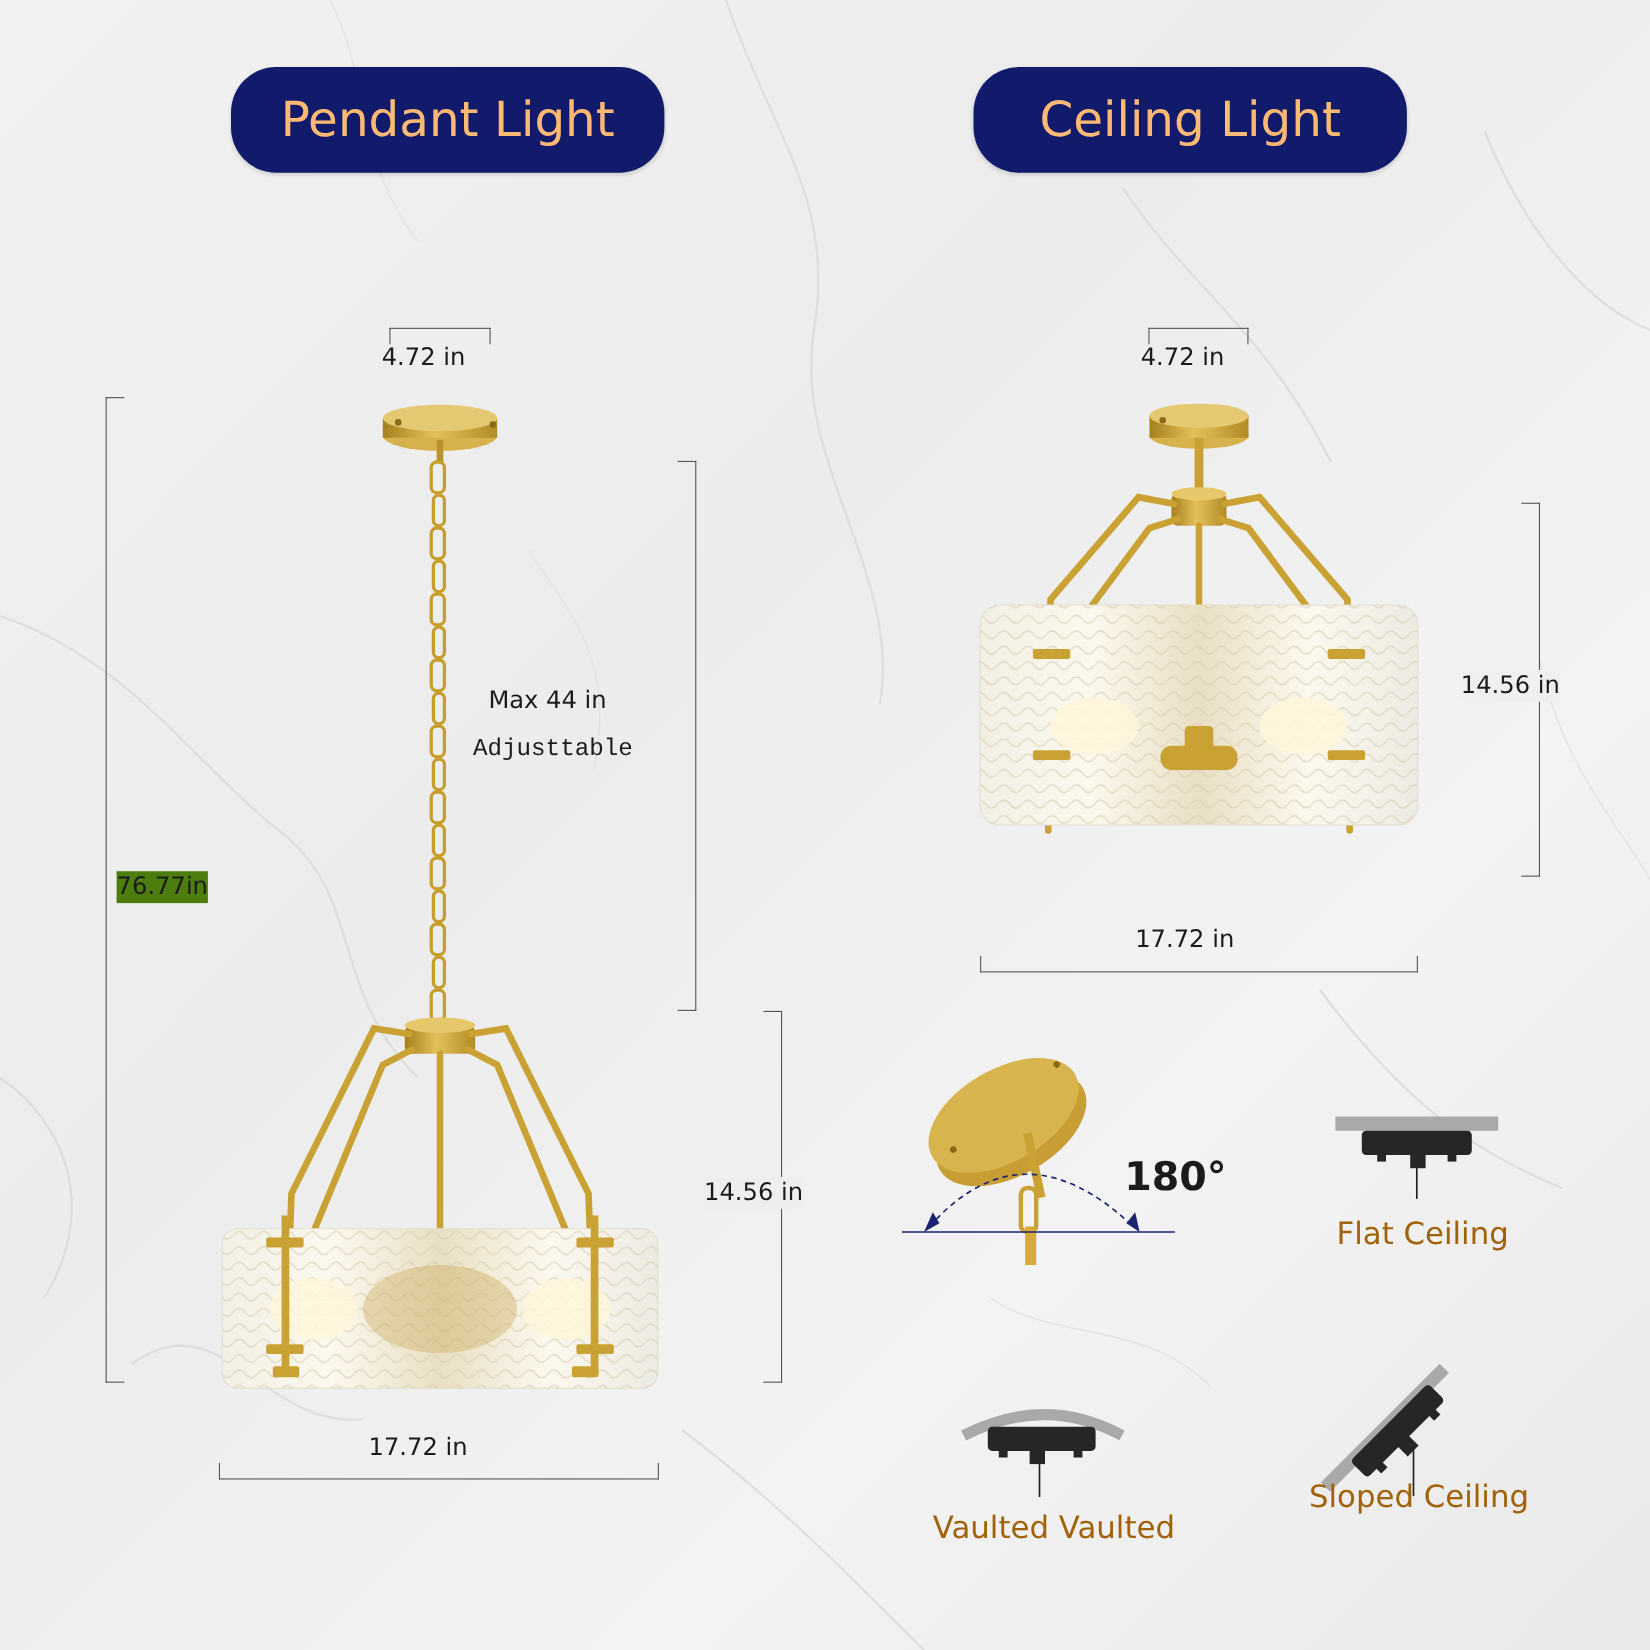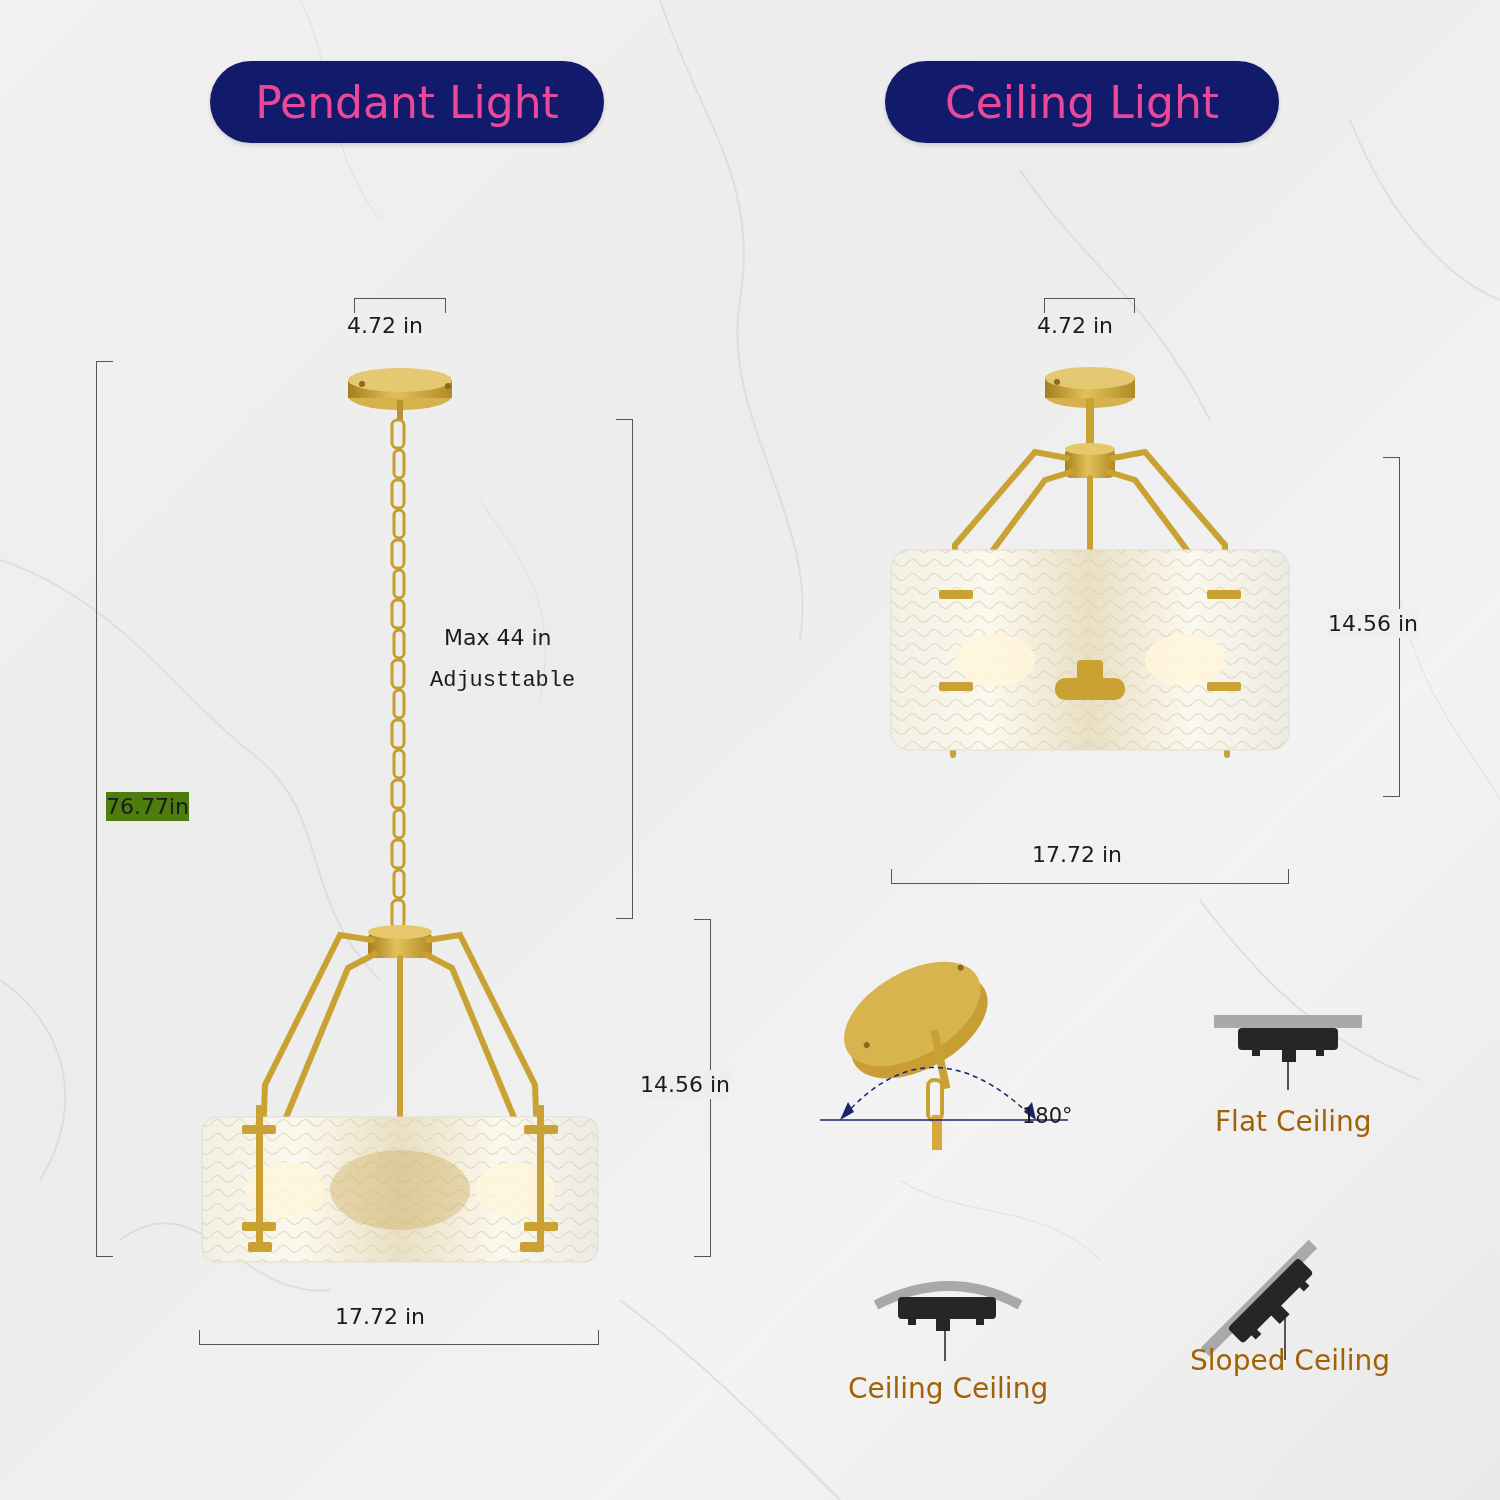--- a/index.html
+++ b/index.html
@@ -3,22 +3,22 @@
 <meta charset="utf-8">
 <style>
   html, body { margin:0; padding:0; }
   body {
     width:1500px; height:1500px; position:relative; overflow:hidden;
     font-family:"DejaVu Sans", sans-serif;
     background: linear-gradient(135deg, #f1f1f1 0%, #ececec 40%, #f3f3f3 70%, #e9e9e9 100%);
   }
   .marble { position:absolute; inset:0; pointer-events:none; }
   .pill {
-    position:absolute; height:82px; border-radius:41px; background:#111a6b;
-    color:#ec4899; font-size:44px; display:flex; align-items:center; justify-content:center;
+    position:absolute; height:96px; border-radius:41px; background:#111a6b;
+    color:#fdba74; font-size:44px; display:flex; align-items:center; justify-content:center;
     box-shadow:0 2px 4px rgba(0,0,0,0.15);
   }
   .label { position:absolute; color:#1b1b1b; font-size:22px; white-space:nowrap; }
   .dim { position:absolute; border-color:#555; border-style:solid; border-width:0; }
   .layer { position:absolute; inset:0; }
   .caption { position:absolute; color:#a16207; font-size:28px; white-space:nowrap; }
 </style>
 </head>
 <body>
 
@@ -191,21 +191,21 @@
         <circle cx="170" cy="40" r="3" fill="#8a6a18"></circle>
     </g>
     <rect x="120" y="70" width="8" height="60" fill="#c9a233" transform="rotate(-12 124 70)"></rect>
     <rect x="118" y="120" width="14" height="40" rx="6" fill="none" stroke="#c9a233" stroke-width="4"></rect>
     <rect x="122" y="155" width="10" height="35" fill="#d8a93a"></rect>
     <line x1="10" y1="160" x2="258" y2="160" stroke="#1a2470" stroke-width="1.5"></line>
     <path d="M35 155 Q120 60 220 155" fill="none" stroke="#1a2470" stroke-width="1.5" stroke-dasharray="5 4"></path>
     <polygon points="30,160 38,142 44,152" fill="#1a2470"></polygon>
     <polygon points="226,160 214,152 222,142" fill="#1a2470"></polygon>
   </svg>
-  <div class="label" style="left:1022px; top:1104px; font-size:21px;">180°</div>
+  <div class="label" style="left:1022px; top:1050px; font-size:36px;font-weight:bold;">180°</div>
 </div>
 
 <div class="layer">
 
   <svg style="position:absolute; left:1210px; top:1010px;" width="160" height="85" viewBox="0 0 160 85">
     <rect x="4" y="5" width="148" height="13" fill="#a9a9a9"></rect>
     <rect x="28" y="18" width="100" height="22" rx="4" fill="#262626"></rect>
     <rect x="42" y="38" width="8" height="8" fill="#262626"></rect>
       <rect x="106" y="38" width="8" height="8" fill="#262626"></rect>
     <rect x="72" y="38" width="14" height="14" fill="#262626"></rect>
@@ -214,21 +214,21 @@
   <div class="caption" style="left:1215px; top:1105px;">Flat Ceiling</div>
 
   <svg style="position:absolute; left:870px; top:1275px;" width="160" height="90" viewBox="0 0 160 90">
     <path d="M6 30 Q80 -8 150 30" fill="none" stroke="#a9a9a9" stroke-width="10"></path>
     <rect x="28" y="22" width="98" height="22" rx="4" fill="#262626"></rect>
     <rect x="38" y="42" width="8" height="8" fill="#262626"></rect>
       <rect x="106" y="42" width="8" height="8" fill="#262626"></rect>
     <rect x="66" y="42" width="14" height="14" fill="#262626"></rect>
     <line x1="75" y1="54" x2="75" y2="86" stroke="#222" stroke-width="1.5"></line>
   </svg>
-  <div class="caption" style="left:848px; top:1372px;">Ceiling Ceiling</div>
+  <div class="caption" style="left:848px; top:1372px;">Vaulted Vaulted</div>
 
   <svg style="position:absolute; left:1195px; top:1240px;" width="140" height="125" viewBox="0 0 140 125">
     <line x1="10" y1="112" x2="118" y2="4" stroke="#a9a9a9" stroke-width="12"></line>
     <g transform="rotate(-45 72 60)">
       <rect x="24" y="52" width="100" height="22" rx="4" fill="#262626"></rect>
       <rect x="36" y="72" width="8" height="8" fill="#262626"></rect>
       <rect x="64" y="72" width="14" height="14" fill="#262626"></rect>
       <rect x="104" y="72" width="8" height="8" fill="#262626"></rect>
     </g>
     <line x1="90" y1="75" x2="90" y2="120" stroke="#222" stroke-width="1.5"></line>

